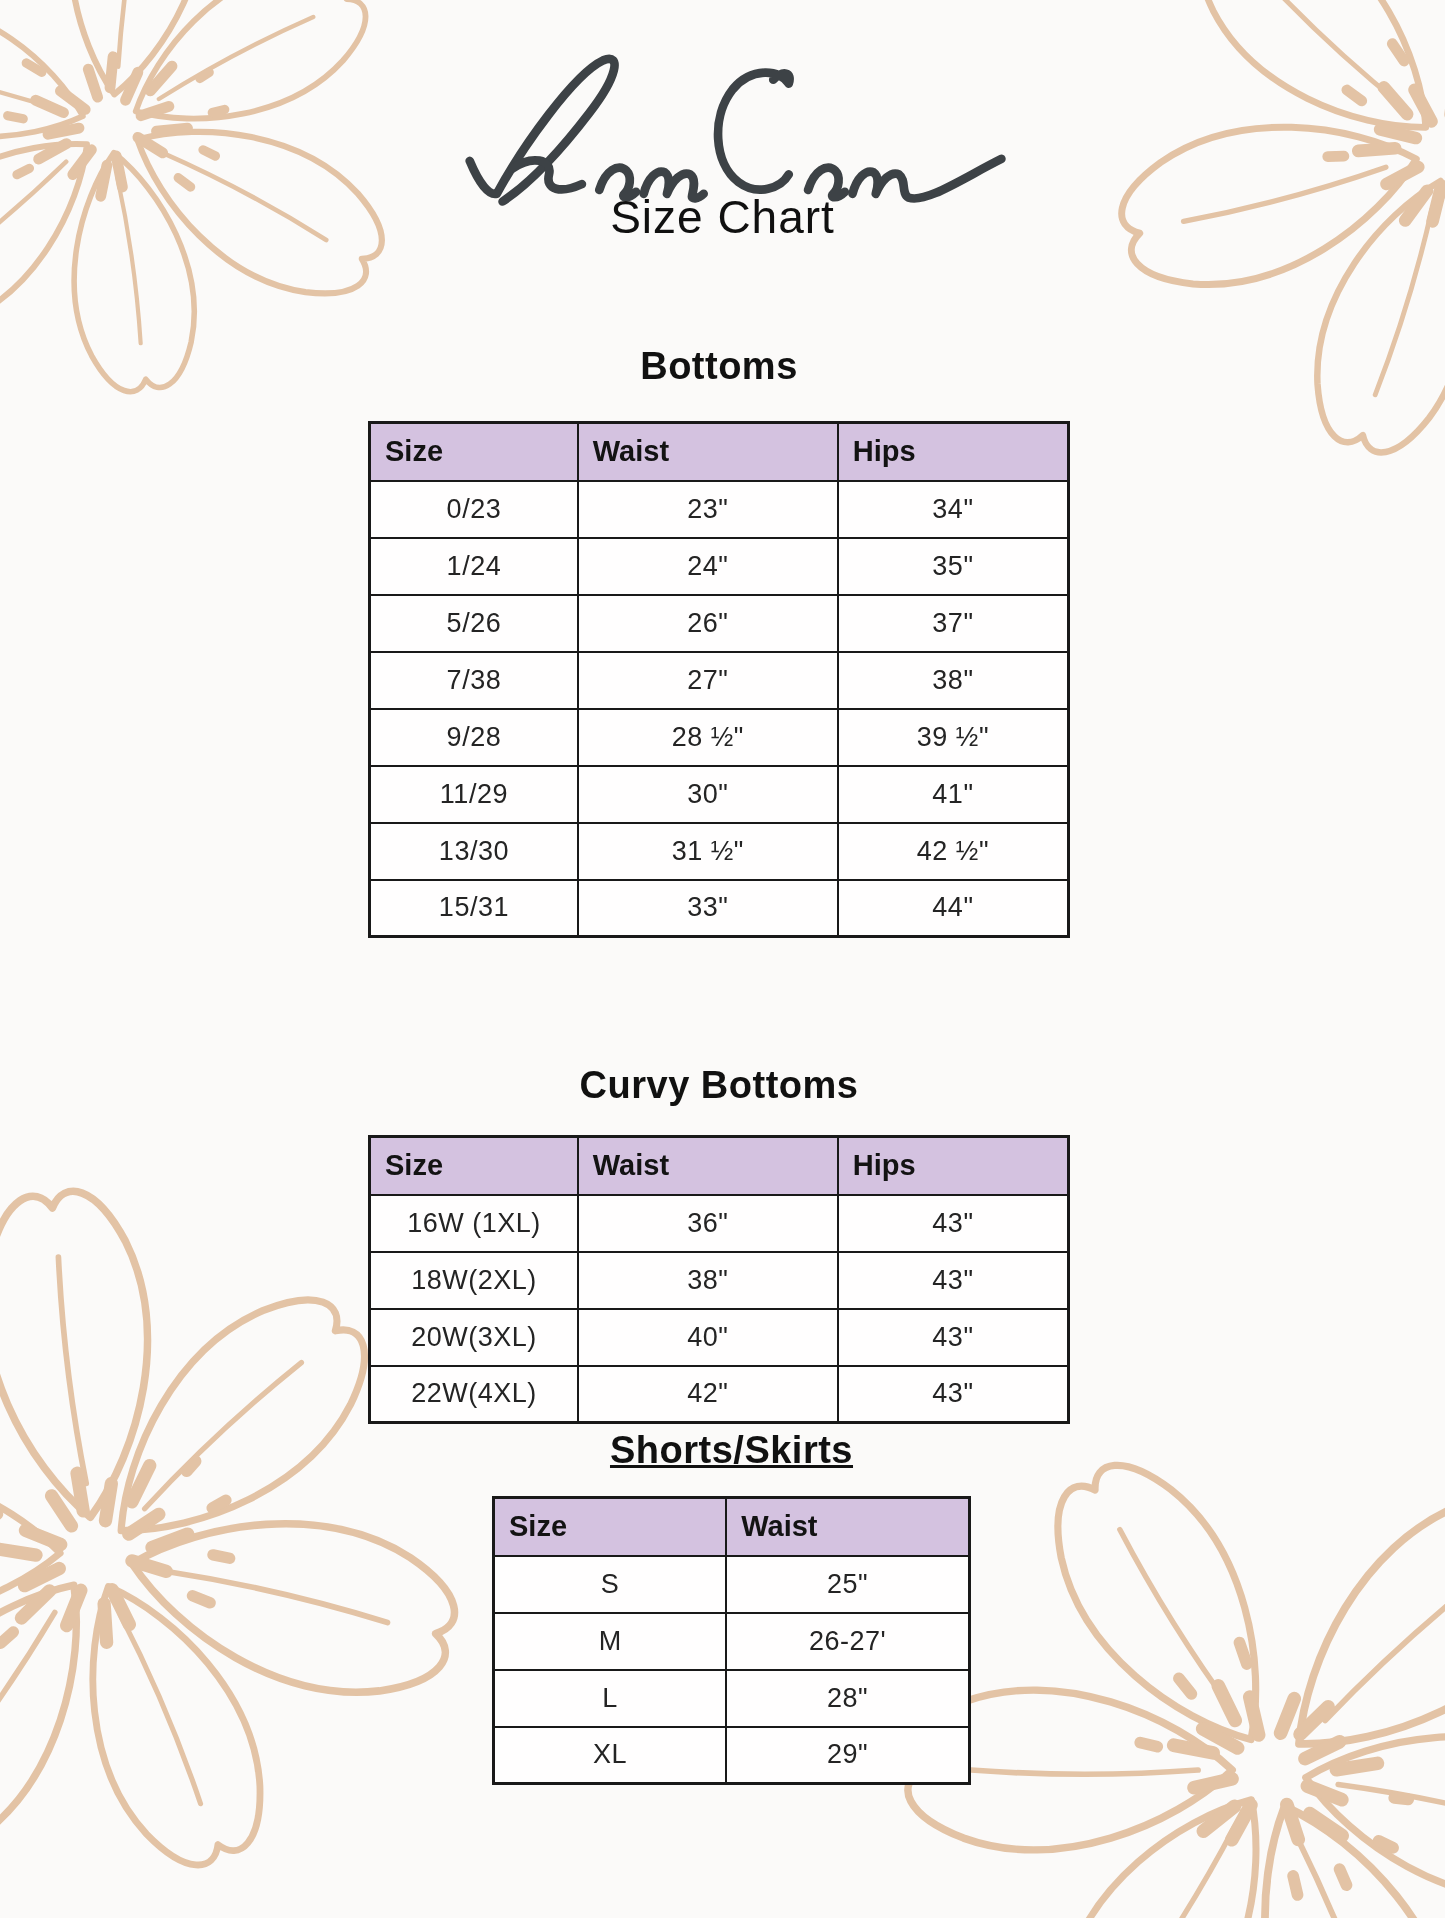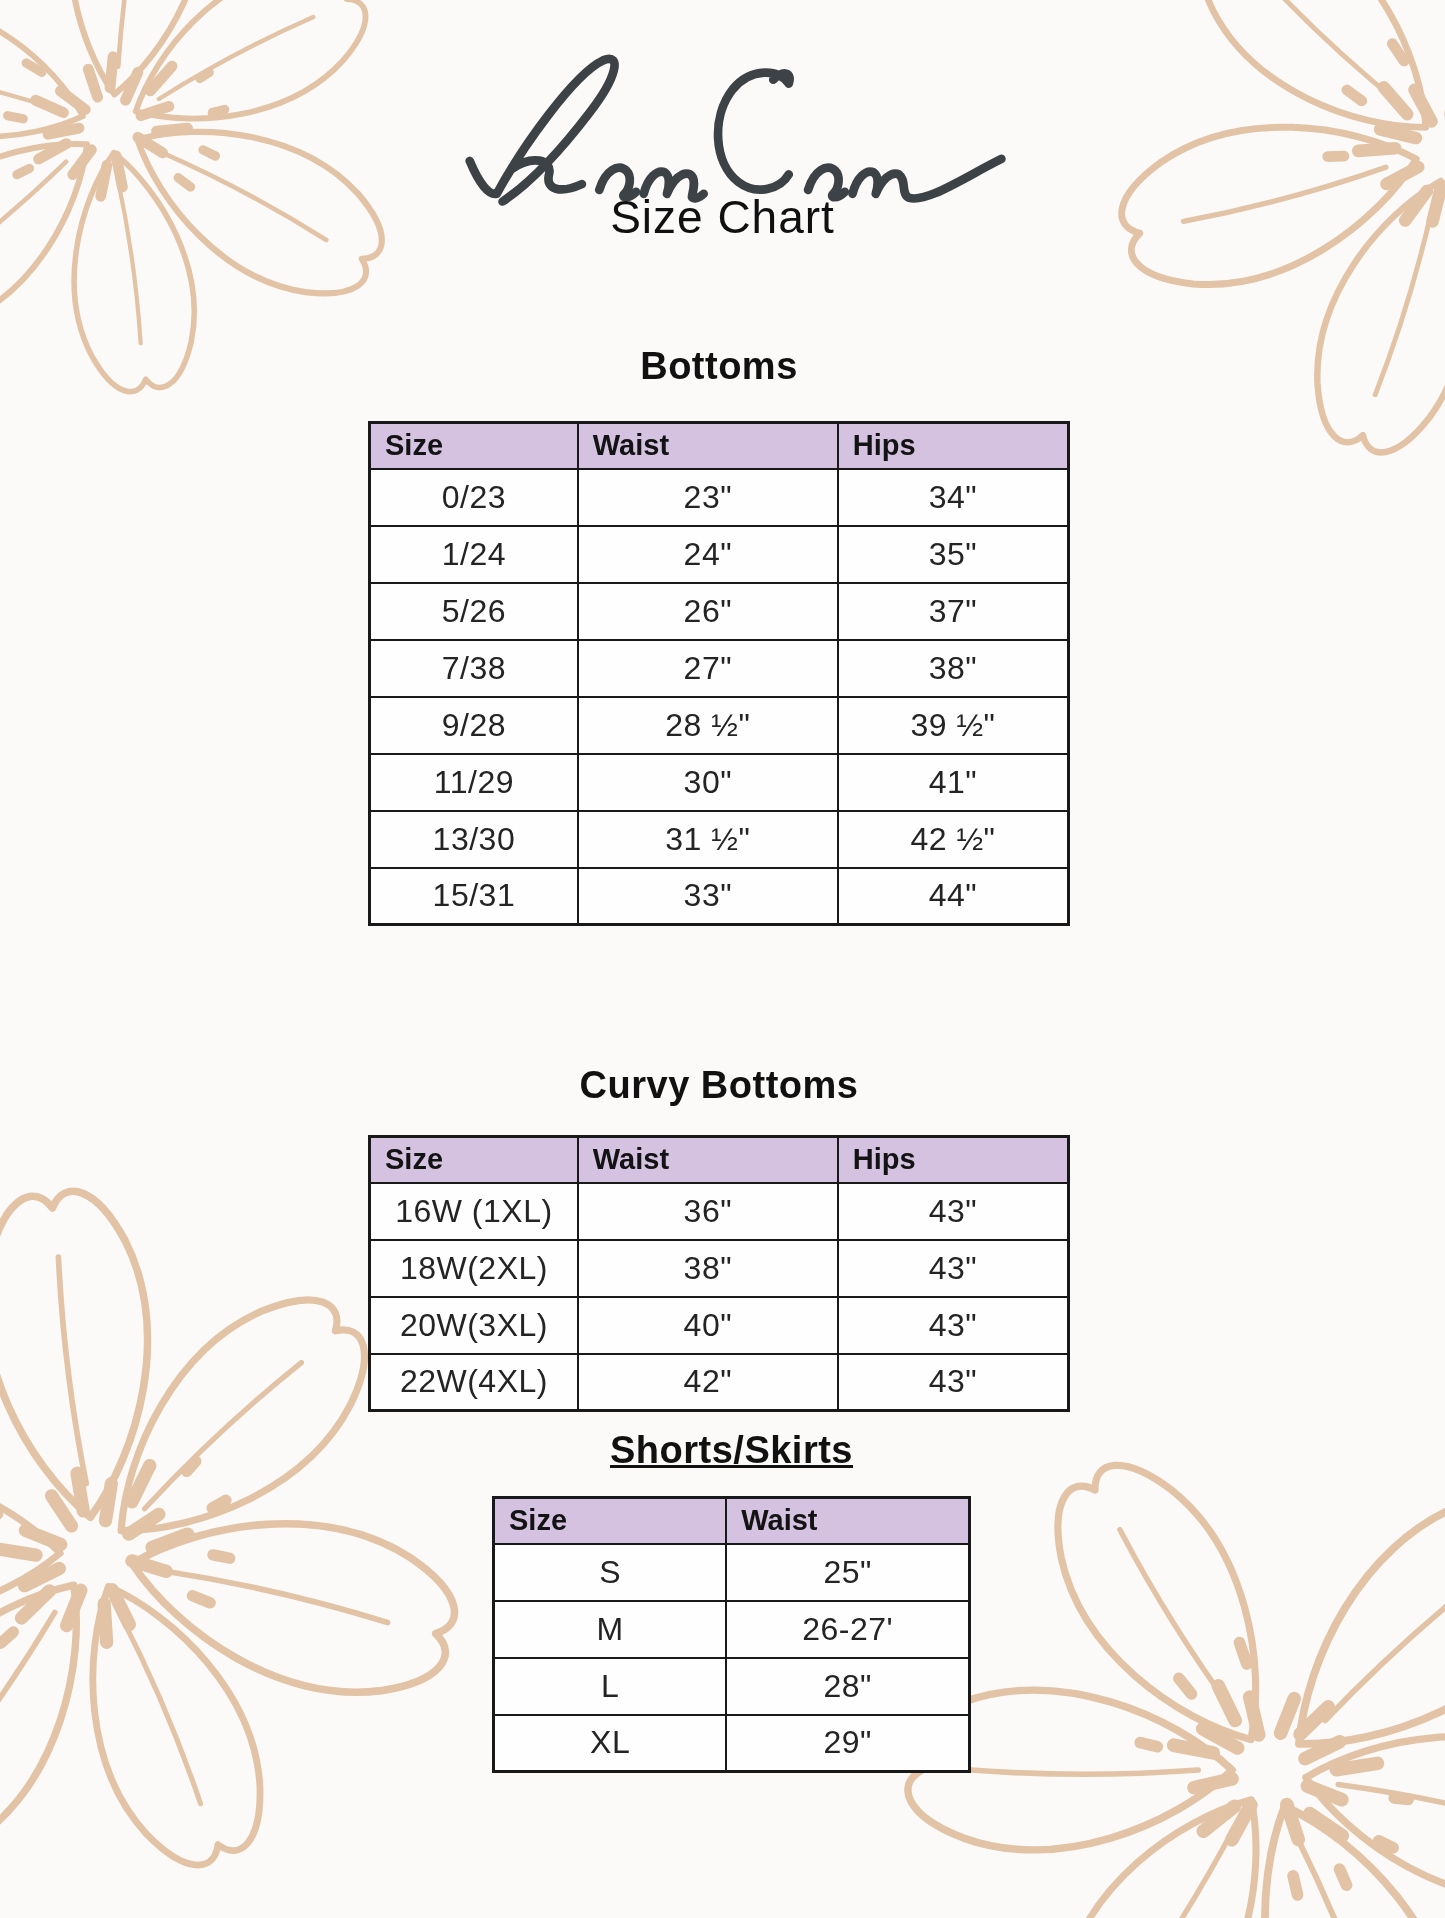--- a/index.html
+++ b/index.html
@@ -27,27 +27,27 @@
   .section--bottoms h2{margin-bottom:33px;}
   .section--curvy{left:368px;top:1063px;width:702px;}
   .section--curvy h2{margin-bottom:28px;}
   .section--shorts{left:492px;top:1428px;width:479px;}
   .section--shorts h2{margin-bottom:24px;text-decoration:underline;}
   table.size-table{
     border-collapse:collapse;table-layout:fixed;width:100%;
     border:3px solid #191919;
   }
   table.size-table th{
-    background:#d4c2e0;text-align:left;height:46px;box-sizing:border-box;
+    background:#d4c2e0;text-align:left;height:58px;box-sizing:border-box;
     padding:4px 4px 4px 14px;font-size:29px;font-weight:700;color:#131313;
     border:2px solid #191919;
   }
   table.size-table td{
     background:#fffefe;text-align:center;height:57px;box-sizing:border-box;
-    padding:2px 4px;font-size:32px;font-weight:400;letter-spacing:.5px;color:#242424;
+    padding:2px 4px;font-size:27px;font-weight:400;letter-spacing:.5px;color:#242424;
     border:2px solid #191919;
   }
   .cols-3 th:nth-child(1),.cols-3 td:nth-child(1){width:29.8%;}
   .cols-3 th:nth-child(2),.cols-3 td:nth-child(2){width:37.2%;}
   .cols-3 th:nth-child(3),.cols-3 td:nth-child(3){width:33%;}
   .cols-2 th:nth-child(1),.cols-2 td:nth-child(1){width:48.9%;}
   .cols-2 th:nth-child(2),.cols-2 td:nth-child(2){width:51.1%;}
   .fl-tl{left:-200px;top:-185px;width:620px;height:620px;}
   .fl-tr{left:1090px;top:-210px;width:720px;height:720px;transform:rotate(25deg);}
   .fl-ml{left:-285px;top:1175px;width:760px;height:760px;transform:rotate(-15deg);}

